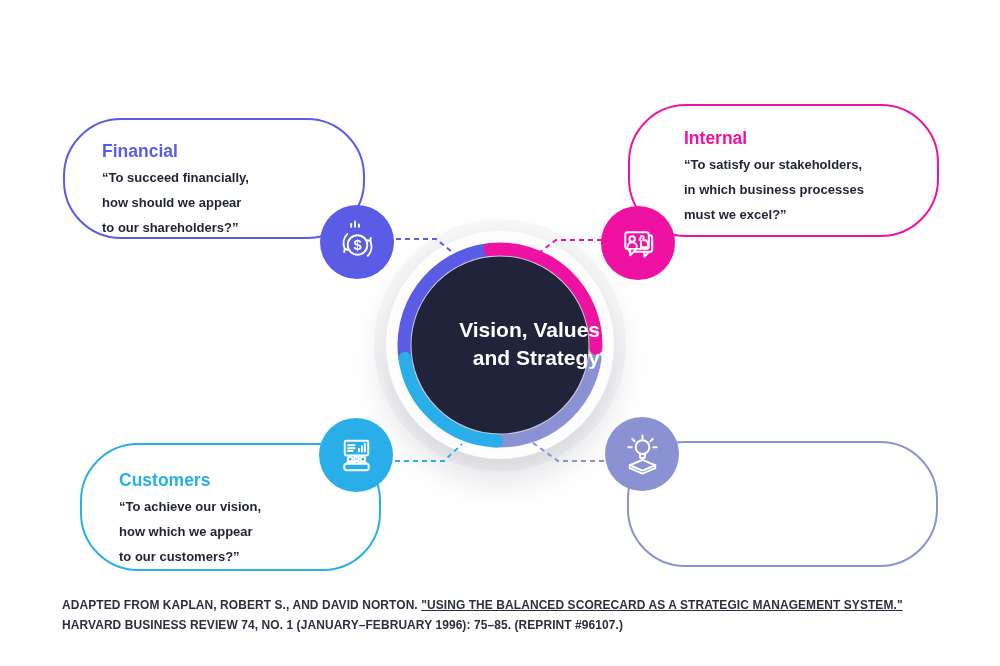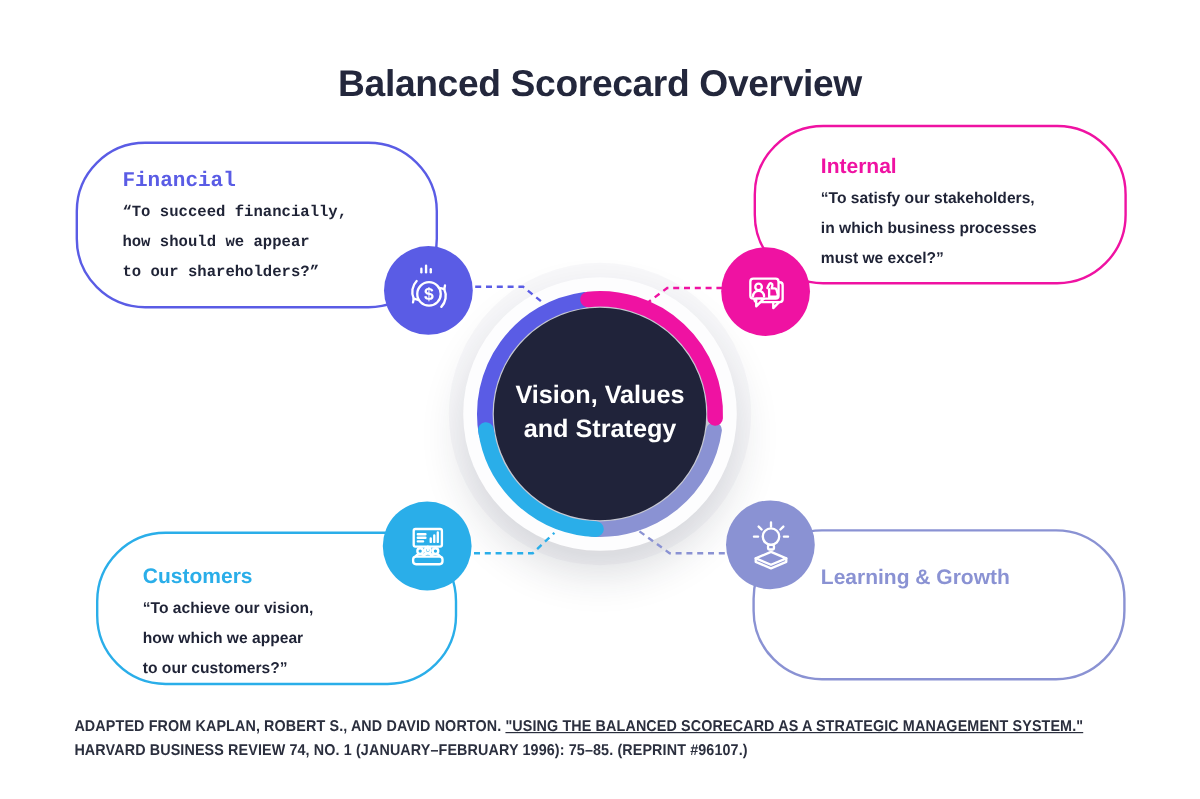--- a/index.html
+++ b/index.html
@@ -3,30 +3,30 @@
 <meta charset="utf-8">
 <style>
   html,body{margin:0;padding:0;background:#ffffff;}
   .canvas{position:relative;width:1000px;height:666px;background:#ffffff;overflow:hidden;
           font-family:"Liberation Sans",sans-serif;}
   .title{position:absolute;top:52px;left:0;width:100%;text-align:center;
          font-size:31px;font-weight:800;color:#23273c;letter-spacing:-0.3px;z-index:6;}
   .qbox{position:absolute;border:2px solid var(--c);border-radius:58px;z-index:1;box-sizing:border-box;background:transparent;}
   .qbox .heading{font-weight:700;font-size:17.5px;color:var(--c);margin:0 0 3px 0;}
   .qbox .quote{font-weight:600;font-size:13px;line-height:25px;color:#1f2336;white-space:pre-line;}
-  #box-financial{left:63px;top:118px;width:302px;height:139px;padding:21px 6px 0 37px;font-family:Liberation Mono, monospace;}
+  #box-financial{left:63px;top:118px;width:302px;height:121px;padding:21px 6px 0 37px;}
   #box-internal{left:628px;top:104px;width:311px;height:133px;padding:22px 6px 0 54px;}
   #box-customers{left:80px;top:443px;width:301px;height:128px;padding:25px 6px 0 37px;}
   #box-learning{left:627px;top:441px;width:311px;height:126px;padding:28px 6px 0 55px;}
   .glow{position:absolute;left:386px;top:231px;width:228px;height:228px;border-radius:50%;
         background:#fdfdfe;z-index:2;
         box-shadow:0 18px 36px rgba(32,36,58,.16),0 0 0 12px rgba(243,243,247,.6);}
   #connectors{position:absolute;left:0;top:0;z-index:3;}
   .ring-wrap{position:absolute;left:380px;top:225px;width:240px;height:240px;z-index:4;}
-  .center-label{position:absolute;left:400px;top:316px;width:200px;text-align:center;z-index:5;
+  .center-label{position:absolute;left:400px;top:316px;width:200px;text-align:right;z-index:5;
         color:#ffffff;font-size:21px;font-weight:700;line-height:28px;white-space:pre-line;}
   .icon-circle{position:absolute;width:74px;height:74px;border-radius:50%;background:var(--c);
         display:flex;align-items:center;justify-content:center;z-index:5;}
   #icon-financial{left:320px;top:205px;}
   #icon-internal{left:601px;top:206px;}
   #icon-customers{left:319px;top:418px;}
   #icon-learning{left:605px;top:417px;}
   .icon-circle svg{width:47px;height:47px;display:block;}
   .icon-stroke{stroke:#ffffff;stroke-width:2;fill:none;stroke-linecap:round;stroke-linejoin:round;}
   .icon-fill{stroke:#ffffff;stroke-width:2;fill:var(--c);stroke-linecap:round;stroke-linejoin:round;}
@@ -35,21 +35,20 @@
         transform:scaleX(0.92);transform-origin:0 0;}
   .footer a{color:#2b2f3e;text-decoration:underline;}
   .ring-seg{fill:none;stroke:var(--c);stroke-width:13;stroke-linecap:round;}
   .dash{fill:none;stroke:var(--c);stroke-width:2;stroke-dasharray:5 4;}
 </style>
 </head>
 <body>
 
 <div class="canvas">
 
-  <div class="title">Balanced Scorecard Overview</div>
 
   <div class="qbox" id="box-financial" style="--c: #5a5ce5;">
     <div class="heading">Financial</div>
     <div class="quote">“To succeed financially,
 how should we appear
 to our shareholders?”</div>
   </div>
 
   <div class="qbox" id="box-internal" style="--c: #ef12a2;">
     <div class="heading">Internal</div>
@@ -59,21 +58,20 @@
   </div>
 
   <div class="qbox" id="box-customers" style="--c: #2aaee9;">
     <div class="heading">Customers</div>
     <div class="quote">“To achieve our vision,
 how which we appear
 to our customers?”</div>
   </div>
 
   <div class="qbox" id="box-learning" style="--c: #8a92d3;">
-    <div class="heading">Learning &amp; Growth</div>
   </div>
 
   <div class="glow"></div>
 
   <svg id="connectors" width="1000" height="666" viewBox="0 0 1000 666">
     <path class="dash" d="M396 239 H436 L452 252" style="--c: #5a5ce5;"></path>
     <path class="dash" d="M602 240 H556 L540 252" style="--c: #ef12a2;"></path>
     <path class="dash" d="M395 461 H444 L462 444" style="--c: #2aaee9;"></path>
     <path class="dash" d="M604 461 H558 L529 440" style="--c: #8a92d3;"></path>
   </svg>

